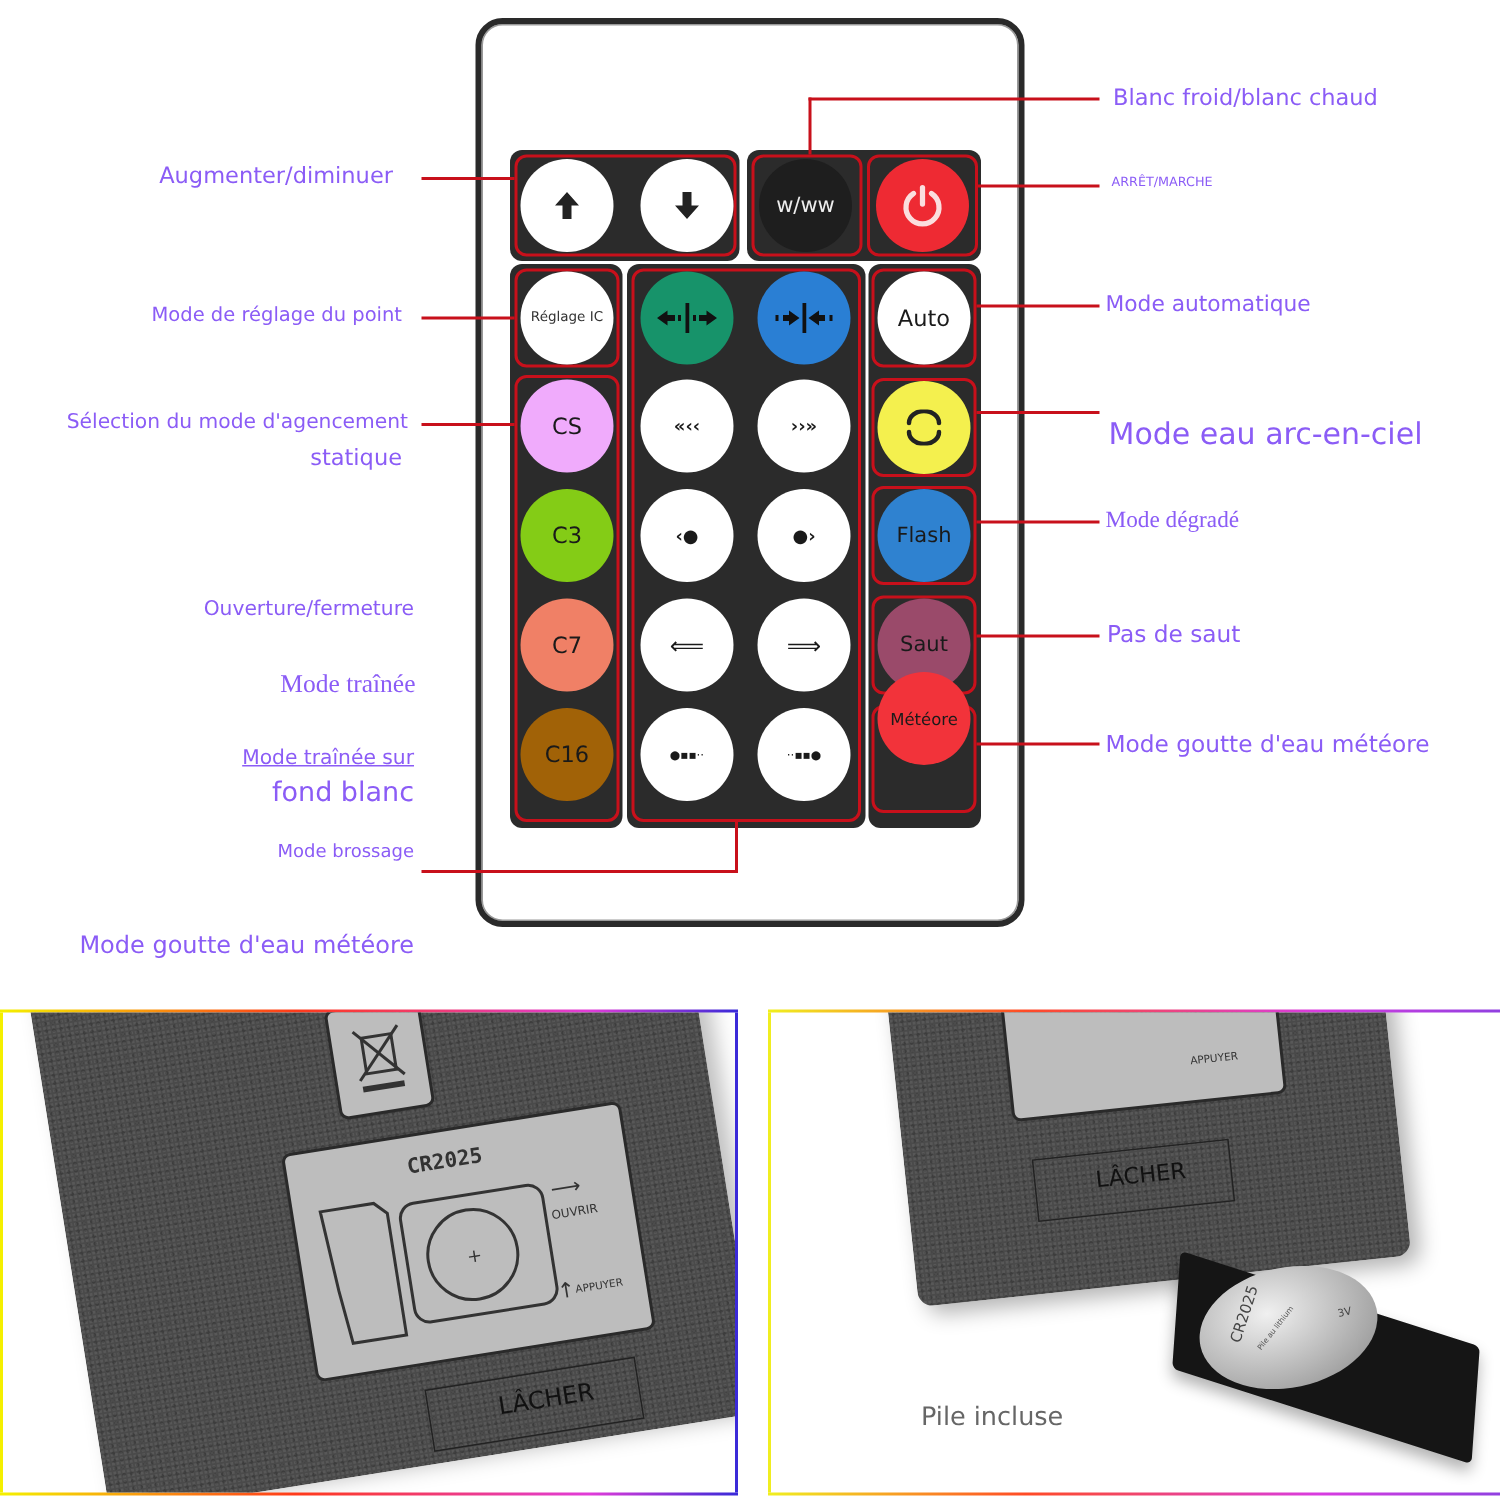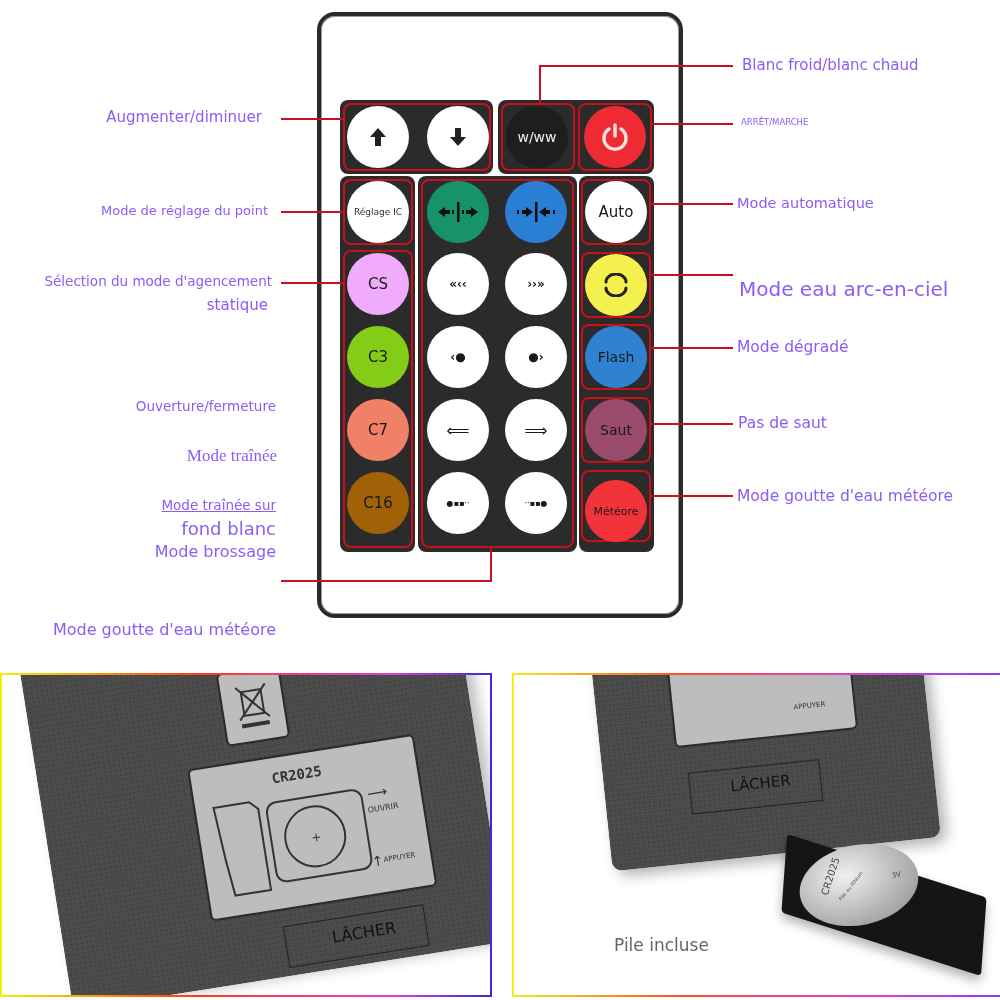--- a/index.html
+++ b/index.html
@@ -132,21 +132,21 @@
       <path d="M4 9 A10 8 0 0 1 24 9" fill="none" stroke="#222" stroke-width="3" stroke-linecap="round"></path>
       <path d="M24 15 A10 8 0 0 1 4 15" fill="none" stroke="#222" stroke-width="3" stroke-linecap="round"></path>
     </svg>
 </div>
 <div class="btn" style="left:585px;top:326px;background:#2f82d0;font-size:14px;">
   <span>Flash</span>
 </div>
 <div class="btn" style="left:585px;top:399px;background:#9a4a6a;font-size:14px;">
   <span>Saut</span>
 </div>
-<div class="btn" style="left:585px;top:480px;background:#f2333a;font-size:11px;">
+<div class="btn" style="left:585px;top:448px;background:#f2333a;font-size:11px;">
   <span>Météore</span>
 </div>
 
 <div class="line" style="left:281px;top:118px;width:62px;height:2px;"></div>
 <div class="line" style="left:281px;top:211px;width:62px;height:2px;"></div>
 <div class="line" style="left:281px;top:282px;width:62px;height:2px;"></div>
 <div class="line" style="left:281px;top:580px;width:211px;height:2px;"></div>
 <div class="line" style="left:490px;top:548px;width:2px;height:34px;"></div>
 
 <div class="line" style="left:539px;top:65px;width:194px;height:2px;"></div>
@@ -159,28 +159,28 @@
 <div class="line" style="left:651px;top:495px;width:82px;height:2px;"></div>
 
 <div class="lbl" style="right:738px;top:108px;font-size:15px;">Augmenter/diminuer</div>
 <div class="lbl" style="right:732px;top:203px;font-size:13px;">Mode de réglage du point</div>
 <div class="lbl" style="right:728px;top:273px;font-size:13.5px;">Sélection du mode d'agencement</div>
 <div class="lbl" style="right:732px;top:296px;font-size:15px;">statique</div>
 <div class="lbl" style="right:724px;top:398px;font-size:13.5px;">Ouverture/fermeture</div>
 <div class="lbl" style="right:723px;top:446px;font-size:17px;font-family:Liberation Serif, serif;">Mode traînée</div>
 <div class="lbl" style="right:724px;top:497px;font-size:13.5px;text-decoration:underline;">Mode traînée sur</div>
 <div class="lbl" style="right:724px;top:518px;font-size:18px;">fond blanc</div>
-<div class="lbl" style="right:724px;top:542px;font-size:16px;">Mode brossage</div>
+<div class="lbl" style="right:724px;top:560px;font-size:12px;">Mode brossage</div>
 <div class="lbl" style="right:724px;top:620px;font-size:16px;">Mode goutte d'eau météore</div>
 
 <div class="lbl" style="left:742px;top:56px;font-size:15px;">Blanc froid/blanc chaud</div>
 <div class="lbl" style="left:741px;top:117px;font-size:8.5px;">ARRÊT/MARCHE</div>
 <div class="lbl" style="left:737px;top:195px;font-size:14.5px;">Mode automatique</div>
 <div class="lbl" style="left:739px;top:265px;font-size:20px;margin-top:12px;">Mode eau arc-en-ciel</div>
-<div class="lbl" style="left:737px;top:338px;font-size:15.5px;">Mode dégradé</div>
+<div class="lbl" style="left:737px;top:338px;font-size:15.5px;font-family:Liberation Serif, serif;">Mode dégradé</div>
 <div class="lbl" style="left:738px;top:414px;font-size:15.5px;">Pas de saut</div>
 <div class="lbl" style="left:737px;top:487px;font-size:15.5px;">Mode goutte d'eau météore</div>
 
 <div class="photo rg1" style="left:0px;width:492px;">
   <div class="grain" style="position:absolute;left:12px;top:-40px;width:440px;height:380px;transform:rotate(-9deg);transform-origin:0 0;border-radius:10px;box-shadow:8px 0 14px rgba(0,0,0,0.25);">
     <div class="plate" style="left:193px;top:70px;width:60px;height:70px;display:flex;align-items:center;justify-content:center;">
       <svg width="36" height="46" viewBox="0 0 36 46">
           <rect x="8" y="8" width="20" height="24" fill="none" stroke="#333" stroke-width="2"></rect>
           <line x1="3" y1="3" x2="33" y2="36" stroke="#333" stroke-width="2"></line>
           <line x1="33" y1="3" x2="3" y2="36" stroke="#333" stroke-width="2"></line>

